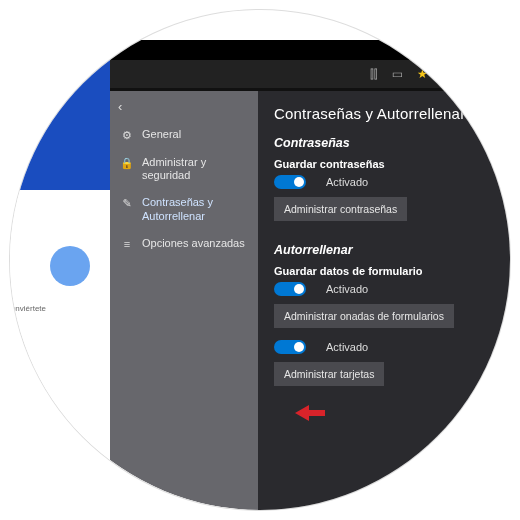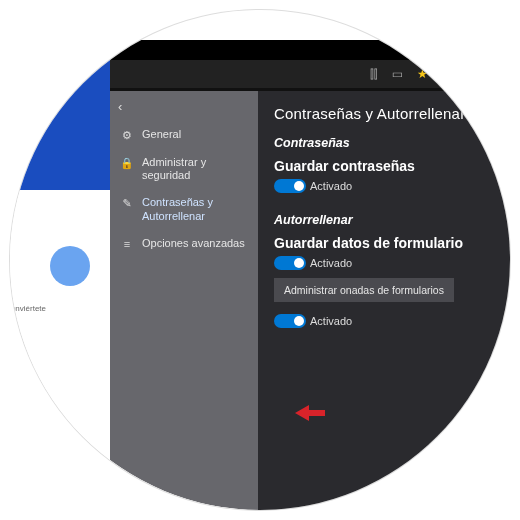--- a/index.html
+++ b/index.html
@@ -28,23 +28,23 @@
   .sidebar .back-row { display:flex; align-items:center; height: 30px; padding: 0 8px; color: #ddd; font-size: 13px; }
   .sidebar .nav-item { display: flex; align-items: flex-start; gap: 8px; padding: 7px 10px; color: #e6e6e6; font-size: 11px; cursor: pointer; }
   .sidebar .nav-item.active { color: #cfe3ff; }
   .sidebar .nav-icon { width: 14px; text-align: center; font-size: 11px; color: #ddd; flex-shrink: 0; margin-top: 1px; }
   .sidebar .nav-label { line-height: 1.2; }
 
   
   .panel { position: absolute; top: 81px; left: 248px; right: -20px; bottom: 0; background: #2a2a2e; color: #e6e6e6; padding: 14px 16px 24px 16px; overflow: hidden; }
   .panel h1 { font-size: 15px; font-weight: 400; margin-bottom: 14px; color: #fff; letter-spacing: 0.2px; }
   .panel h2 { font-size: 12.5px; font-weight: 600; margin: 10px 0 6px; color: #fff; font-style: italic; }
-  .panel h3 { font-size: 14px; font-weight: 600; margin: 8px 0 5px; color: #fff; }
+  .panel h3 { font-size: 11px; font-weight: 600; margin: 8px 0 5px; color: #fff; }
 
-  .toggle-row { display: flex; align-items: center; gap: 4px; margin-bottom: 6px; }
+  .toggle-row { display: flex; align-items: center; gap: 20px; margin-bottom: 6px; }
   .toggle { width: 32px; height: 14px; background: #0078d4; border-radius: 8px; position: relative; cursor: pointer; }
   .toggle::after { content: ""; position: absolute; top: 2px; right: 2px; width: 10px; height: 10px; background: #fff; border-radius: 50%; }
   .toggle-label { font-size: 11px; color: #ddd; }
 
   .btn { display: inline-block; background: #4a4a4f; color: #e6e6e6; font-size: 10.5px; padding: 6px 10px; margin: 2px 0 8px; cursor: pointer; border: none; }
 
   .section-gap { height: 4px; }
 
   
   .arrow { position: absolute; top: 393px; left: 285px; width: 30px; height: 20px; pointer-events: none; }
@@ -98,37 +98,39 @@
 
     <div class="panel">
       <h1>Contraseñas y Autorrellenar</h1>
 
       <h2>Contraseñas</h2>
       <h3>Guardar contraseñas</h3>
       <div class="toggle-row">
         <div class="toggle"></div>
         <span class="toggle-label">Activado</span>
       </div>
+      <button class="btn">Administrar contraseñas</button>
 
       <div class="section-gap"></div>
 
       <h2>Autorrellenar</h2>
       <h3>Guardar datos de formulario</h3>
       <div class="toggle-row">
         <div class="toggle"></div>
         <span class="toggle-label">Activado</span>
       </div>
       <button class="btn">Administrar onadas de formularios</button>
 
       <div class="section-gap"></div>
 
       <div class="toggle-row">
         <div class="toggle"></div>
         <span class="toggle-label">Activado</span>
       </div>
+      <button class="btn">Administrar tarjetas</button>
     </div>
 
     <div class="arrow">
       <svg viewBox="0 0 30 20">
           <polygon points="0,10 14,2 14,7 30,7 30,13 14,13 14,18" fill="#d8232a"></polygon>
         </svg>
     </div>
 
   </div>
 </div>

